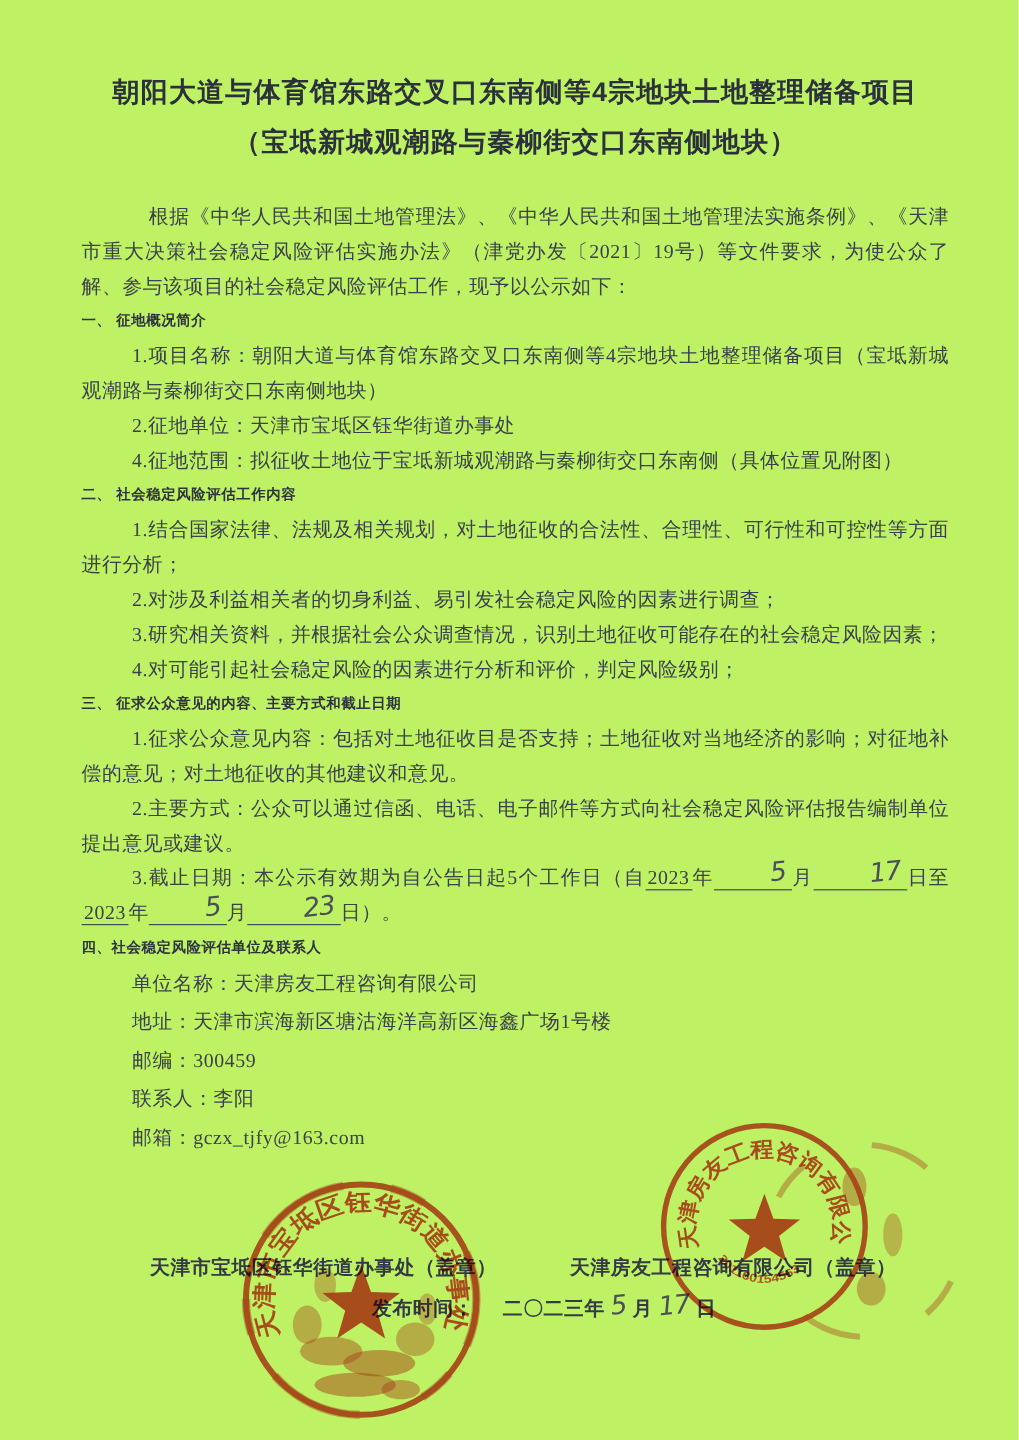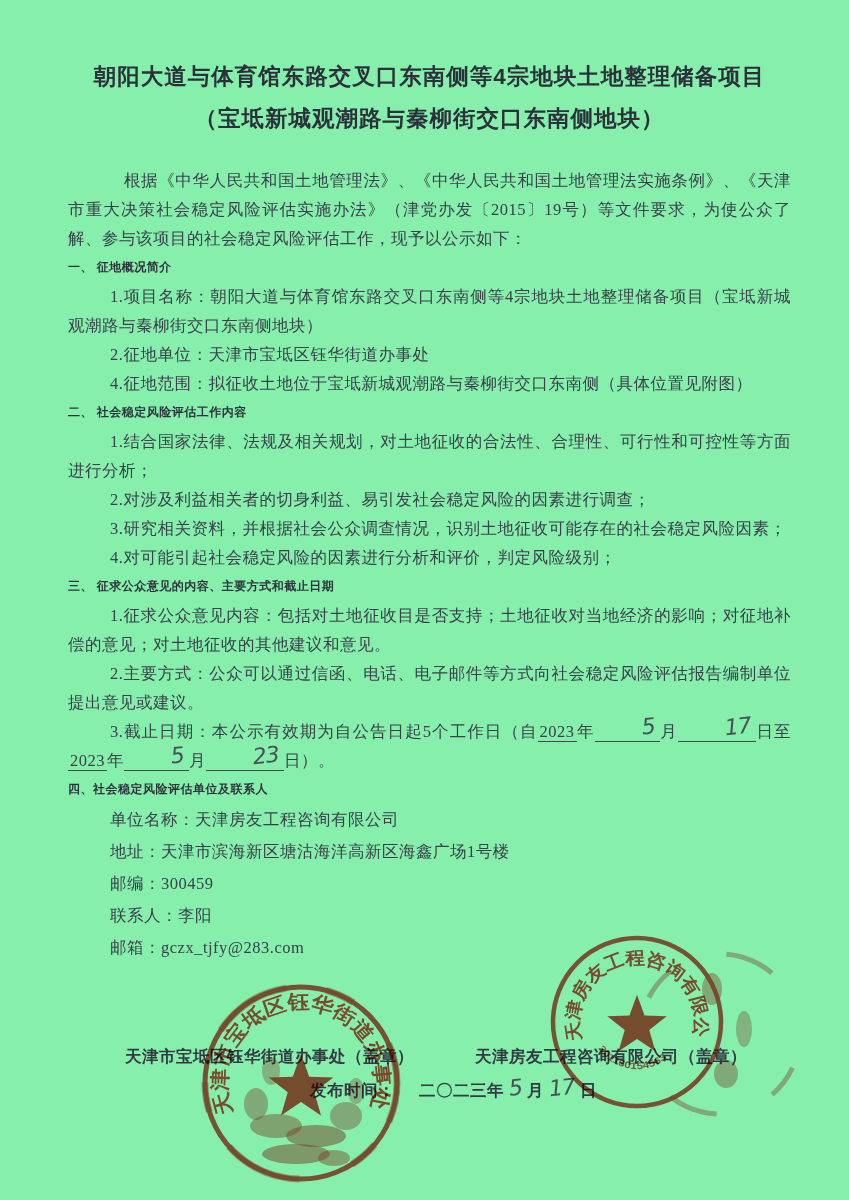--- a/index.html
+++ b/index.html
@@ -1,19 +1,19 @@
 <!DOCTYPE html>
 <html><head>
 <meta charset="utf-8">
 <style>
   html,body { margin:0; padding:0; background:#ffffff; }
   .page {
     position:relative;
     width:849px; height:1200px;
-    background:#86efac;
+    background:#bef264;
     overflow:hidden;
     font-family:"Liberation Serif","DejaVu Serif",serif;
     color:#3a414b;
   }
   .content { padding:56px 58px 0 68px; box-sizing:border-box; }
 
   .title-block { text-align:center; margin-bottom:26px; }
   .title-line {
     font-family:"Liberation Sans","DejaVu Sans",sans-serif;
     font-weight:bold; color:#2b313b;
@@ -66,21 +66,21 @@
 <body>
 
 <div class="page">
   <div class="content">
 
     <div class="title-block">
       <div class="title-line">朝阳大道与体育馆东路交叉口东南侧等4宗地块土地整理储备项目</div>
       <div class="title-line">（宝坻新城观潮路与秦柳街交口东南侧地块）</div>
     </div>
 
-    <p class="p-body p-intro">根据《中华人民共和国土地管理法》、《中华人民共和国土地管理法实施条例》、《天津市重大决策社会稳定风险评估实施办法》（津党办发〔2015〕19号）等文件要求，为使公众了解、参与该项目的社会稳定风险评估工作，现予以公示如下：</p>
+    <p class="p-body p-intro">根据《中华人民共和国土地管理法》、《中华人民共和国土地管理法实施条例》、《天津市重大决策社会稳定风险评估实施办法》（津党办发〔2021〕19号）等文件要求，为使公众了解、参与该项目的社会稳定风险评估工作，现予以公示如下：</p>
 
     <h3 class="sec-heading">一、 征地概况简介</h3>
     <p class="p-body">1.项目名称：朝阳大道与体育馆东路交叉口东南侧等4宗地块土地整理储备项目（宝坻新城观潮路与秦柳街交口东南侧地块）</p>
     <p class="p-body">2.征地单位：天津市宝坻区钰华街道办事处</p>
     <p class="p-body">4.征地范围：拟征收土地位于宝坻新城观潮路与秦柳街交口东南侧（具体位置见附图）</p>
 
     <h3 class="sec-heading">二、 社会稳定风险评估工作内容</h3>
     <p class="p-body">1.结合国家法律、法规及相关规划，对土地征收的合法性、合理性、可行性和可控性等方面进行分析；</p>
     <p class="p-body">2.对涉及利益相关者的切身利益、易引发社会稳定风险的因素进行调查；</p>
     <p class="p-body">3.研究相关资料，并根据社会公众调查情况，识别土地征收可能存在的社会稳定风险因素；</p>
@@ -89,21 +89,21 @@
     <h3 class="sec-heading">三、 征求公众意见的内容、主要方式和截止日期</h3>
     <p class="p-body">1.征求公众意见内容：包括对土地征收目是否支持；土地征收对当地经济的影响；对征地补偿的意见；对土地征收的其他建议和意见。</p>
     <p class="p-body">2.主要方式：公众可以通过信函、电话、电子邮件等方式向社会稳定风险评估报告编制单位提出意见或建议。</p>
     <p class="p-body"><span>3.截止日期：本公示有效期为自公告日起5个工作日（自</span><span class="u">2023</span><span>年</span><span class="hw-slot"><span class="hw">5</span></span><span>月</span><span class="hw-slot"><span class="hw">17</span></span><span>日至</span><span class="u">2023</span><span>年</span><span class="hw-slot"><span class="hw">5</span></span><span>月</span><span class="hw-slot"><span class="hw">23</span></span><span>日）。</span></p>
 
     <h3 class="sec-heading">四、社会稳定风险评估单位及联系人</h3>
     <p class="contact-line">单位名称：天津房友工程咨询有限公司</p>
     <p class="contact-line">地址：天津市滨海新区塘沽海洋高新区海鑫广场1号楼</p>
     <p class="contact-line">邮编：300459</p>
     <p class="contact-line">联系人：李阳</p>
-    <p class="contact-line">邮箱：gczx_tjfy@283.com</p>
+    <p class="contact-line">邮箱：gczx_tjfy@163.com</p>
   </div>
 
   <div class="footer-row" id="footer-left-org">天津市宝坻区钰华街道办事处（盖章）</div>
   <div class="footer-row" id="footer-right-org">天津房友工程咨询有限公司（盖章）</div>
   <div class="footer-row" id="footer-date-row"><span>发布时间：</span><span style="padding-left:24px;">二〇二三年</span><span class="hw">5</span><span>月</span><span class="hw">17</span><span>日</span></div>
 
   <svg class="seal" id="seal-left" width="212" height="220" viewBox="0 0 212 220">
     <g stroke="#dc3a2a" fill="#dc3a2a">
       <circle cx="105" cy="107" r="96" fill="none" stroke-width="5" opacity=".92"></circle>
       <circle cx="105" cy="107" r="96" fill="none" stroke-width="7" opacity=".45" stroke-dasharray="30 55 80 40" transform="rotate(40 105 107)"></circle>

